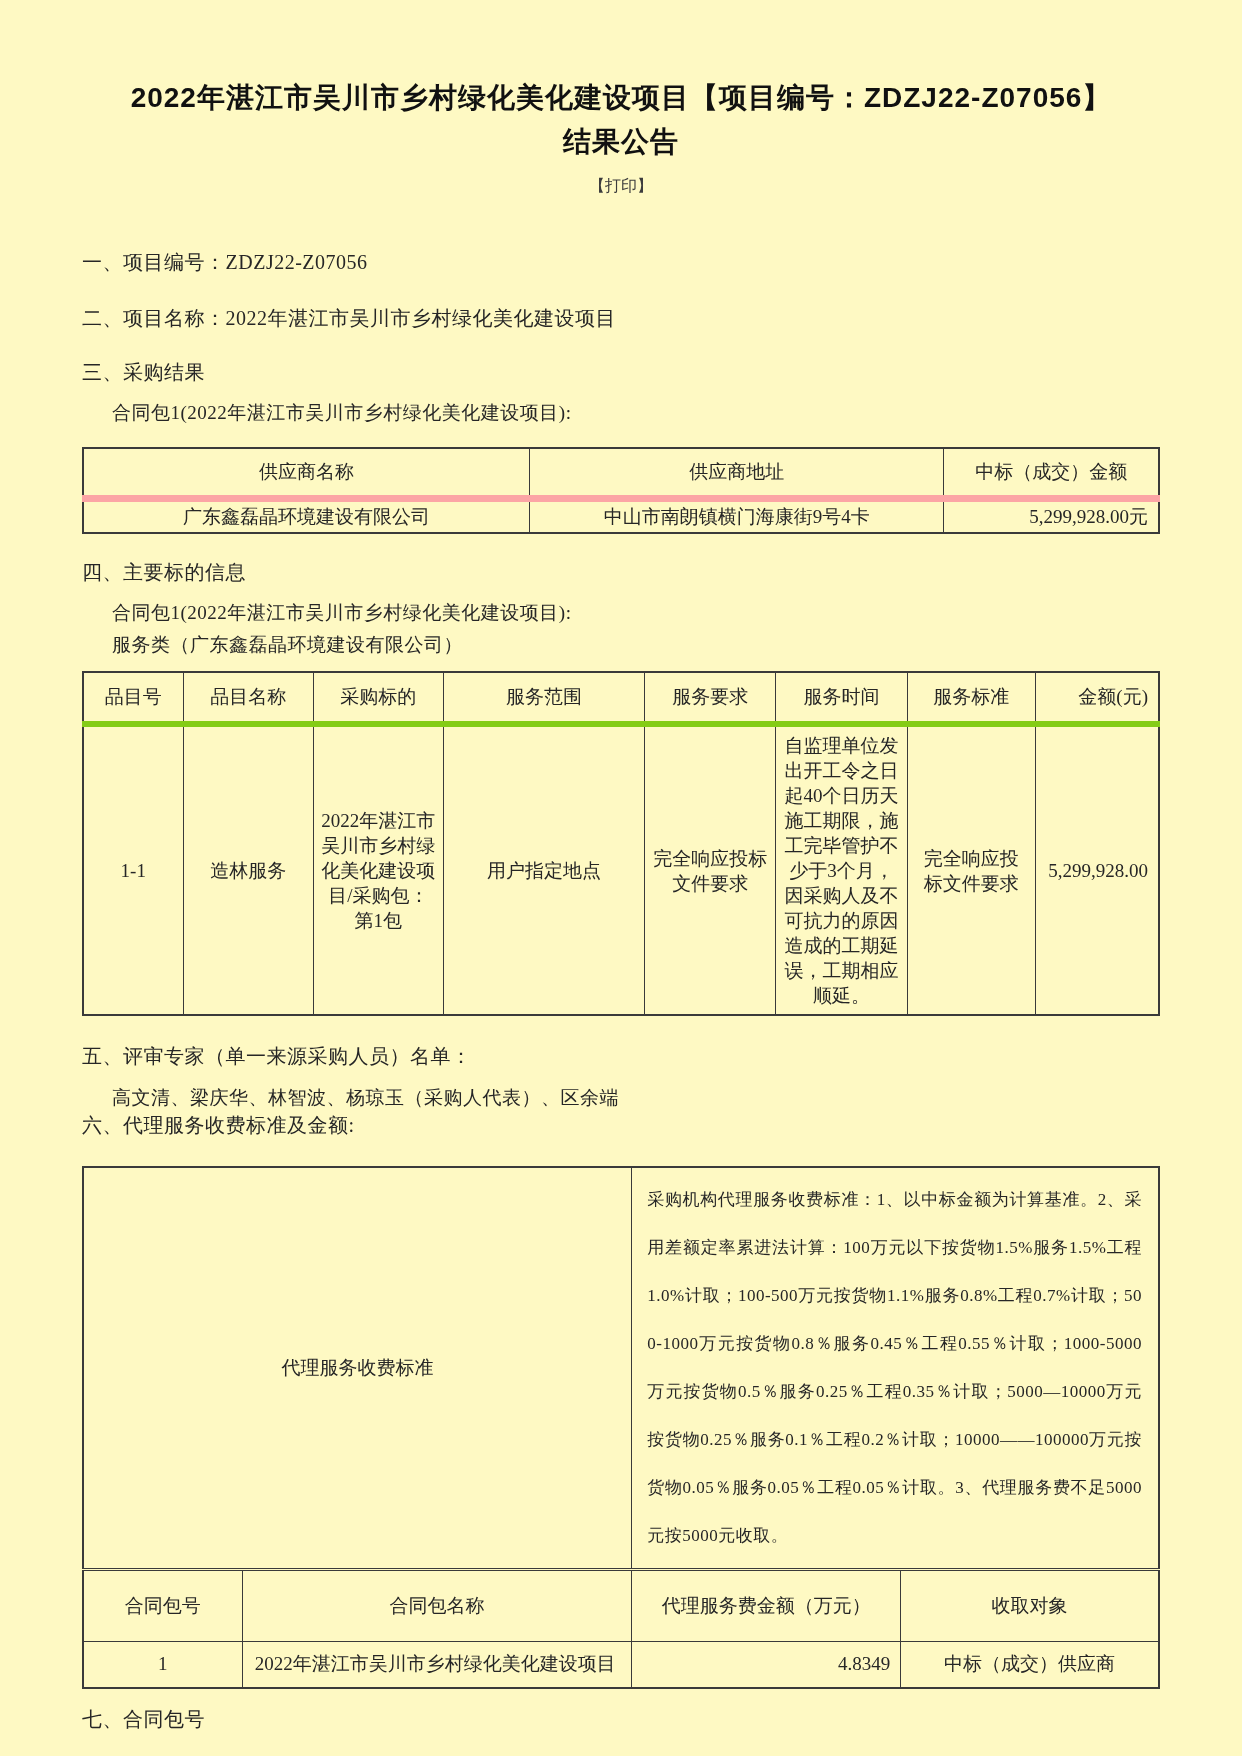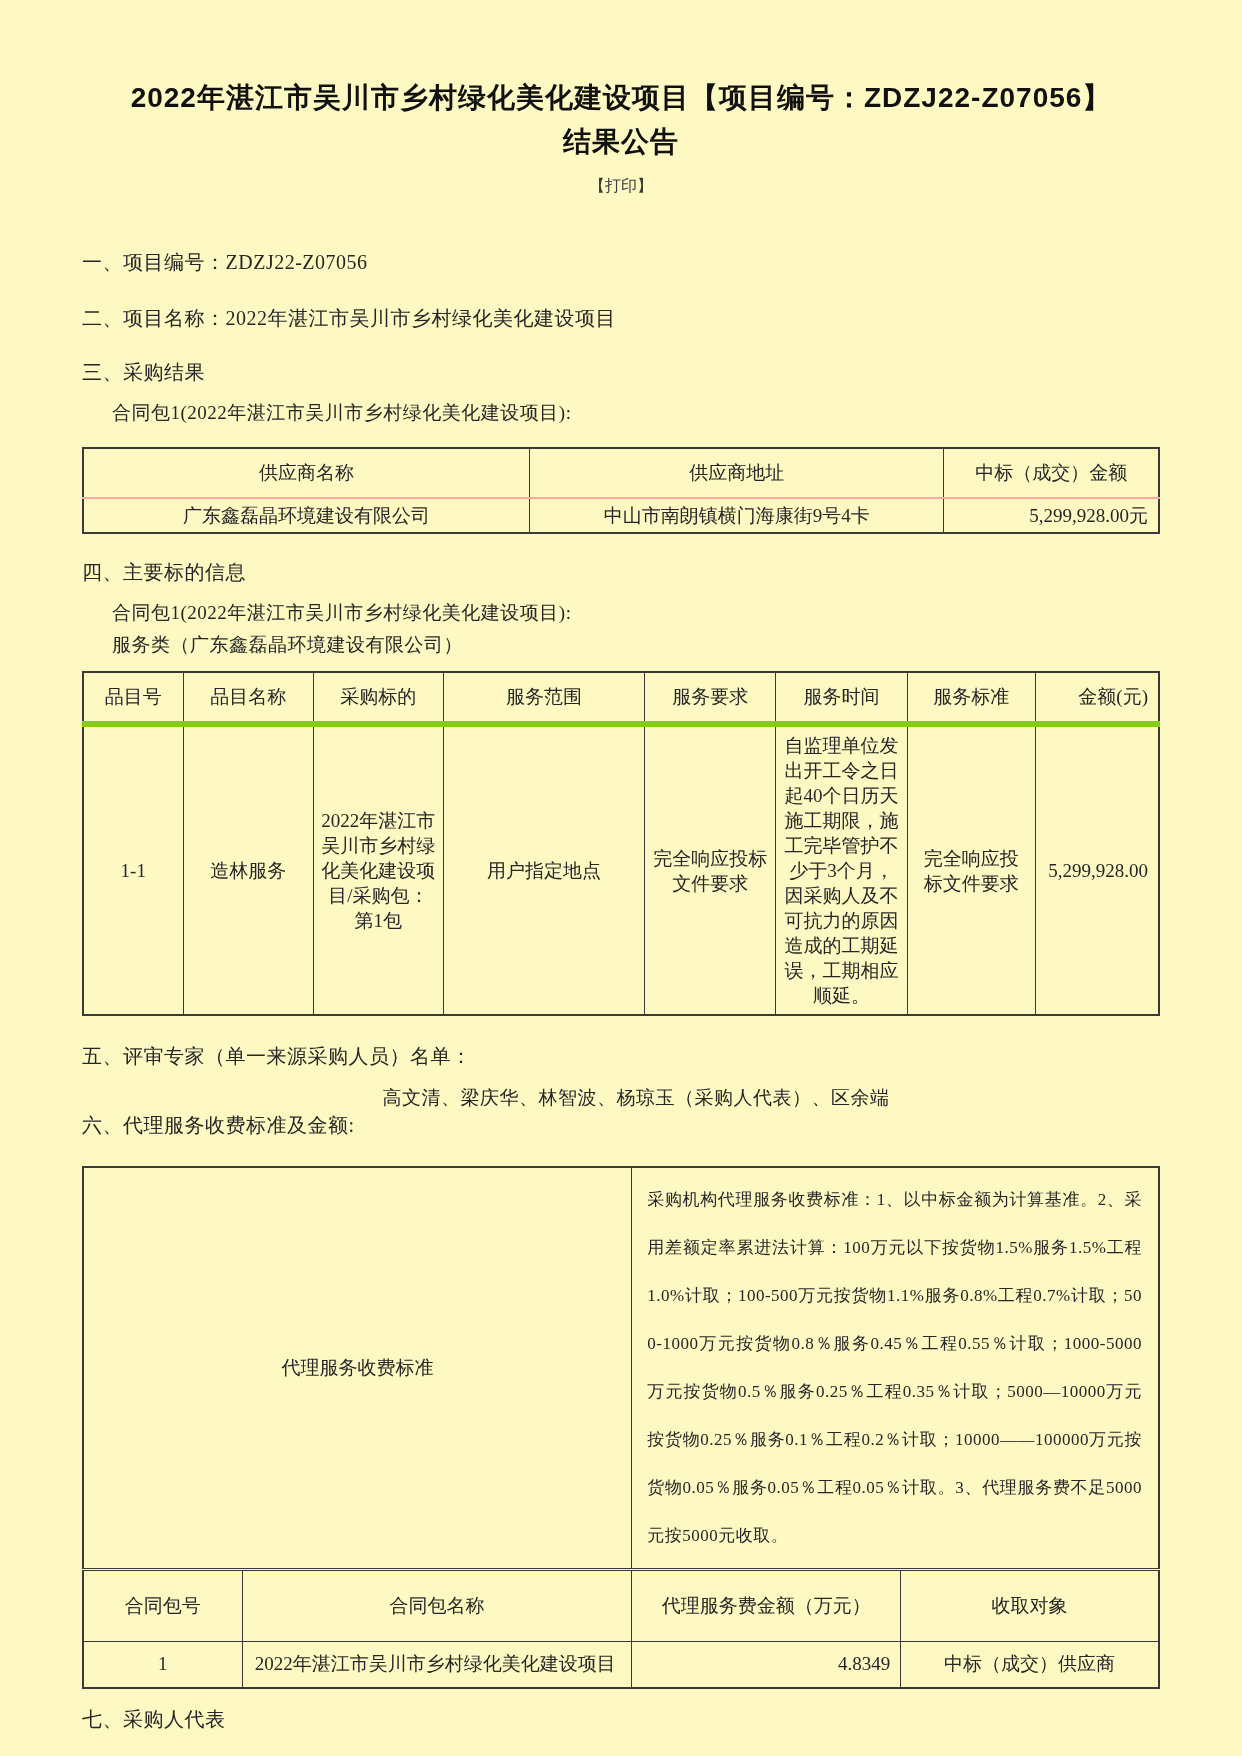--- a/index.html
+++ b/index.html
@@ -41,21 +41,21 @@
   }
   table.tbl td {
     border:1px solid #3a3a3a;
     font-size:19px; color:#262626;
     text-align:center; vertical-align:middle;
     padding:2px 4px;
     box-sizing:border-box;
     word-break:break-all;
   }
   
-  .result-tbl tr.head td { height:50px; border-bottom:2px solid #fca5a5; }
+  .result-tbl tr.head td { height:50px; border-bottom:7px solid #fca5a5; }
   .result-tbl tr.body td { height:35px; }
   .cell-right { text-align:right !important; padding-right:10px !important; }
   
   .target-tbl tr.head td { height:52px; border-bottom:6px solid #84cc16; }
   .target-tbl tr.body td { height:288px; line-height:25px; padding:6px 7px; }
   
   .fee-tbl td.fee-label { font-size:19px; }
   .fee-tbl td.fee-text {
     font-size:17px; line-height:48px;
     text-align:justify; text-justify:inter-ideograph;
@@ -144,21 +144,21 @@
       <td>完全响应投标文件要求</td>
       <td>自监理单位发出开工令之日起40个日历天施工期限，施工完毕管护不少于3个月，因采购人及不可抗力的原因造成的工期延误，工期相应顺延。</td>
       <td>完全响应投标文件要求</td>
       <td class="cell-right">5,299,928.00</td>
     </tr>
   </tbody>
     </table>
 
   <div class="sec-heading" style="margin-top:26px;">五、评审专家（单一来源采购人员）名单：</div>
 
-  <div class="sub-line" style="margin-top:15px;text-align:center;">高文清、梁庆华、林智波、杨琼玉（采购人代表）、区余端</div>
+  <div class="sub-line" style="margin-top:15px;">高文清、梁庆华、林智波、杨琼玉（采购人代表）、区余端</div>
 
   <div class="sec-heading" style="">六、代理服务收费标准及金额:</div>
 
   <table class="tbl fee-tbl" style="margin-top:27px;">
     <colgroup>
         <col style="width:14.8%">
         <col style="width:36.2%">
         <col style="width:25%">
         <col style="width:24%">
       </colgroup>
@@ -175,15 +175,15 @@
     </tr>
     <tr class="body2">
       <td>1</td>
       <td class="cell-left">2022年湛江市吴川市乡村绿化美化建设项目</td>
       <td class="cell-right" style="padding-right:16px;">4.8349</td>
       <td>中标（成交）供应商</td>
     </tr>
   </tbody>
     </table>
 
-  <div class="sec-heading" style="margin-top:16px;">七、采购人代表</div>
+  <div class="sec-heading" style="margin-top:16px;">七、合同包号</div>
 
 </div>
 
 </body></html>

